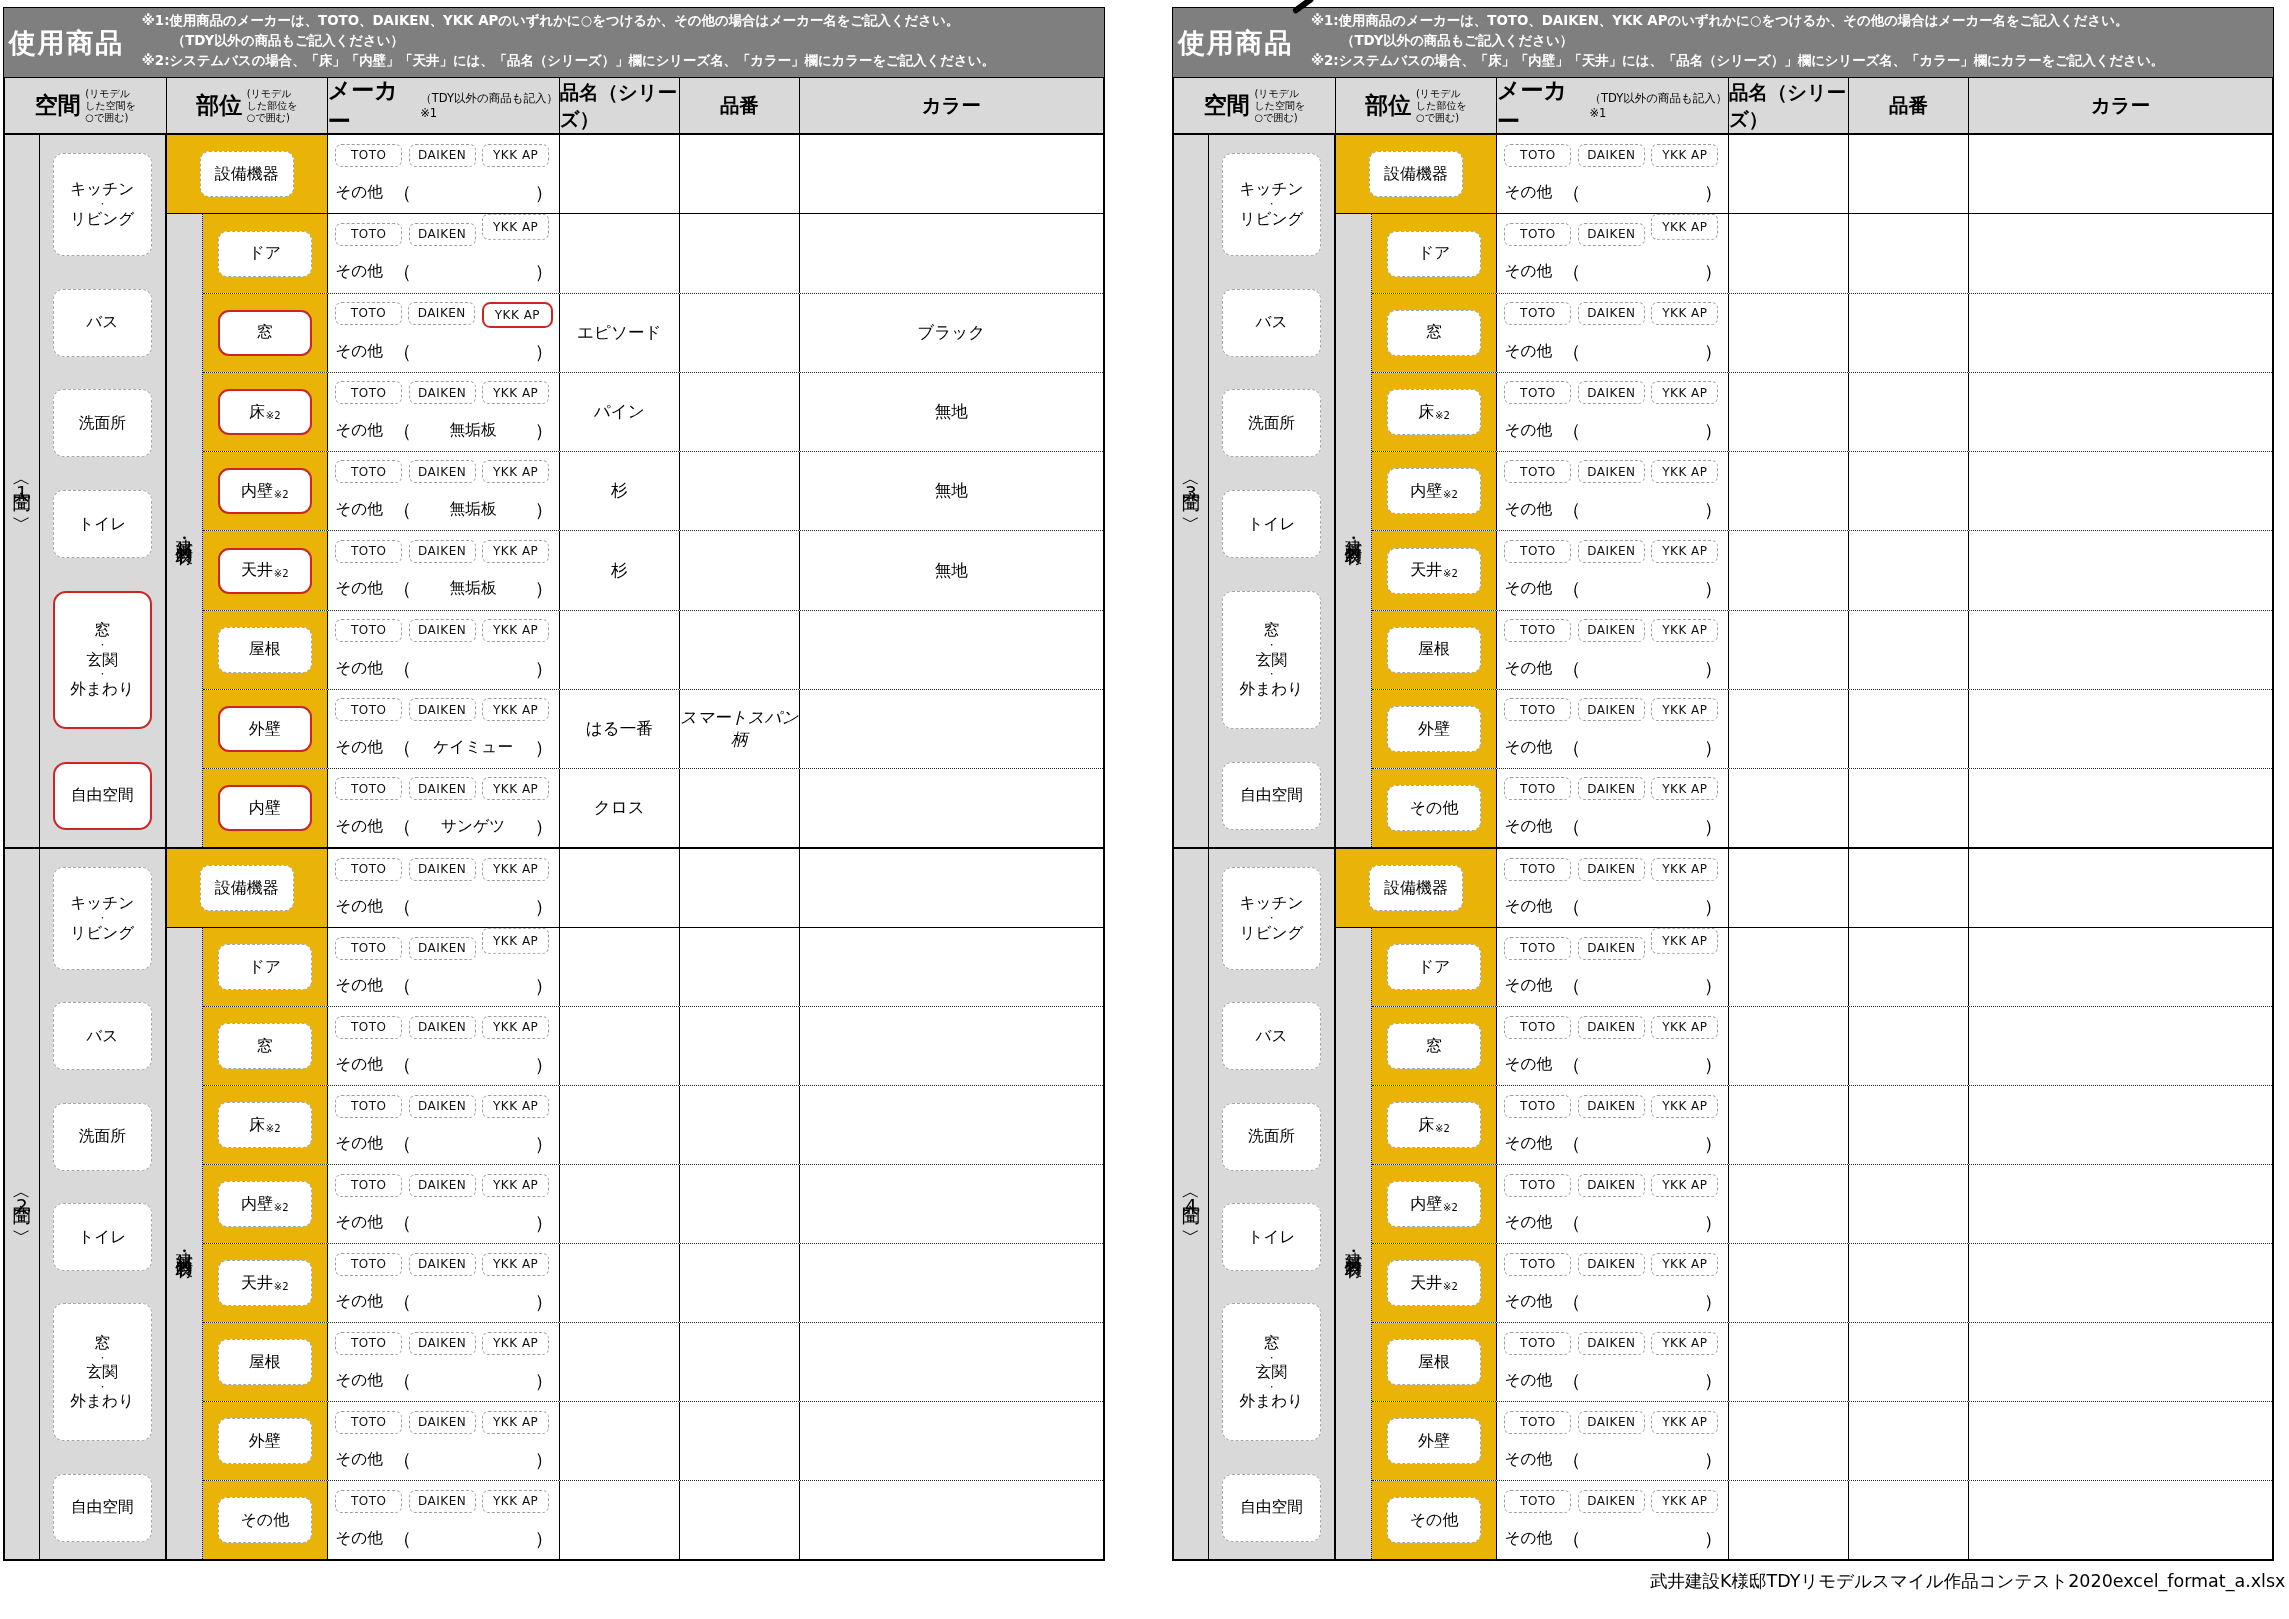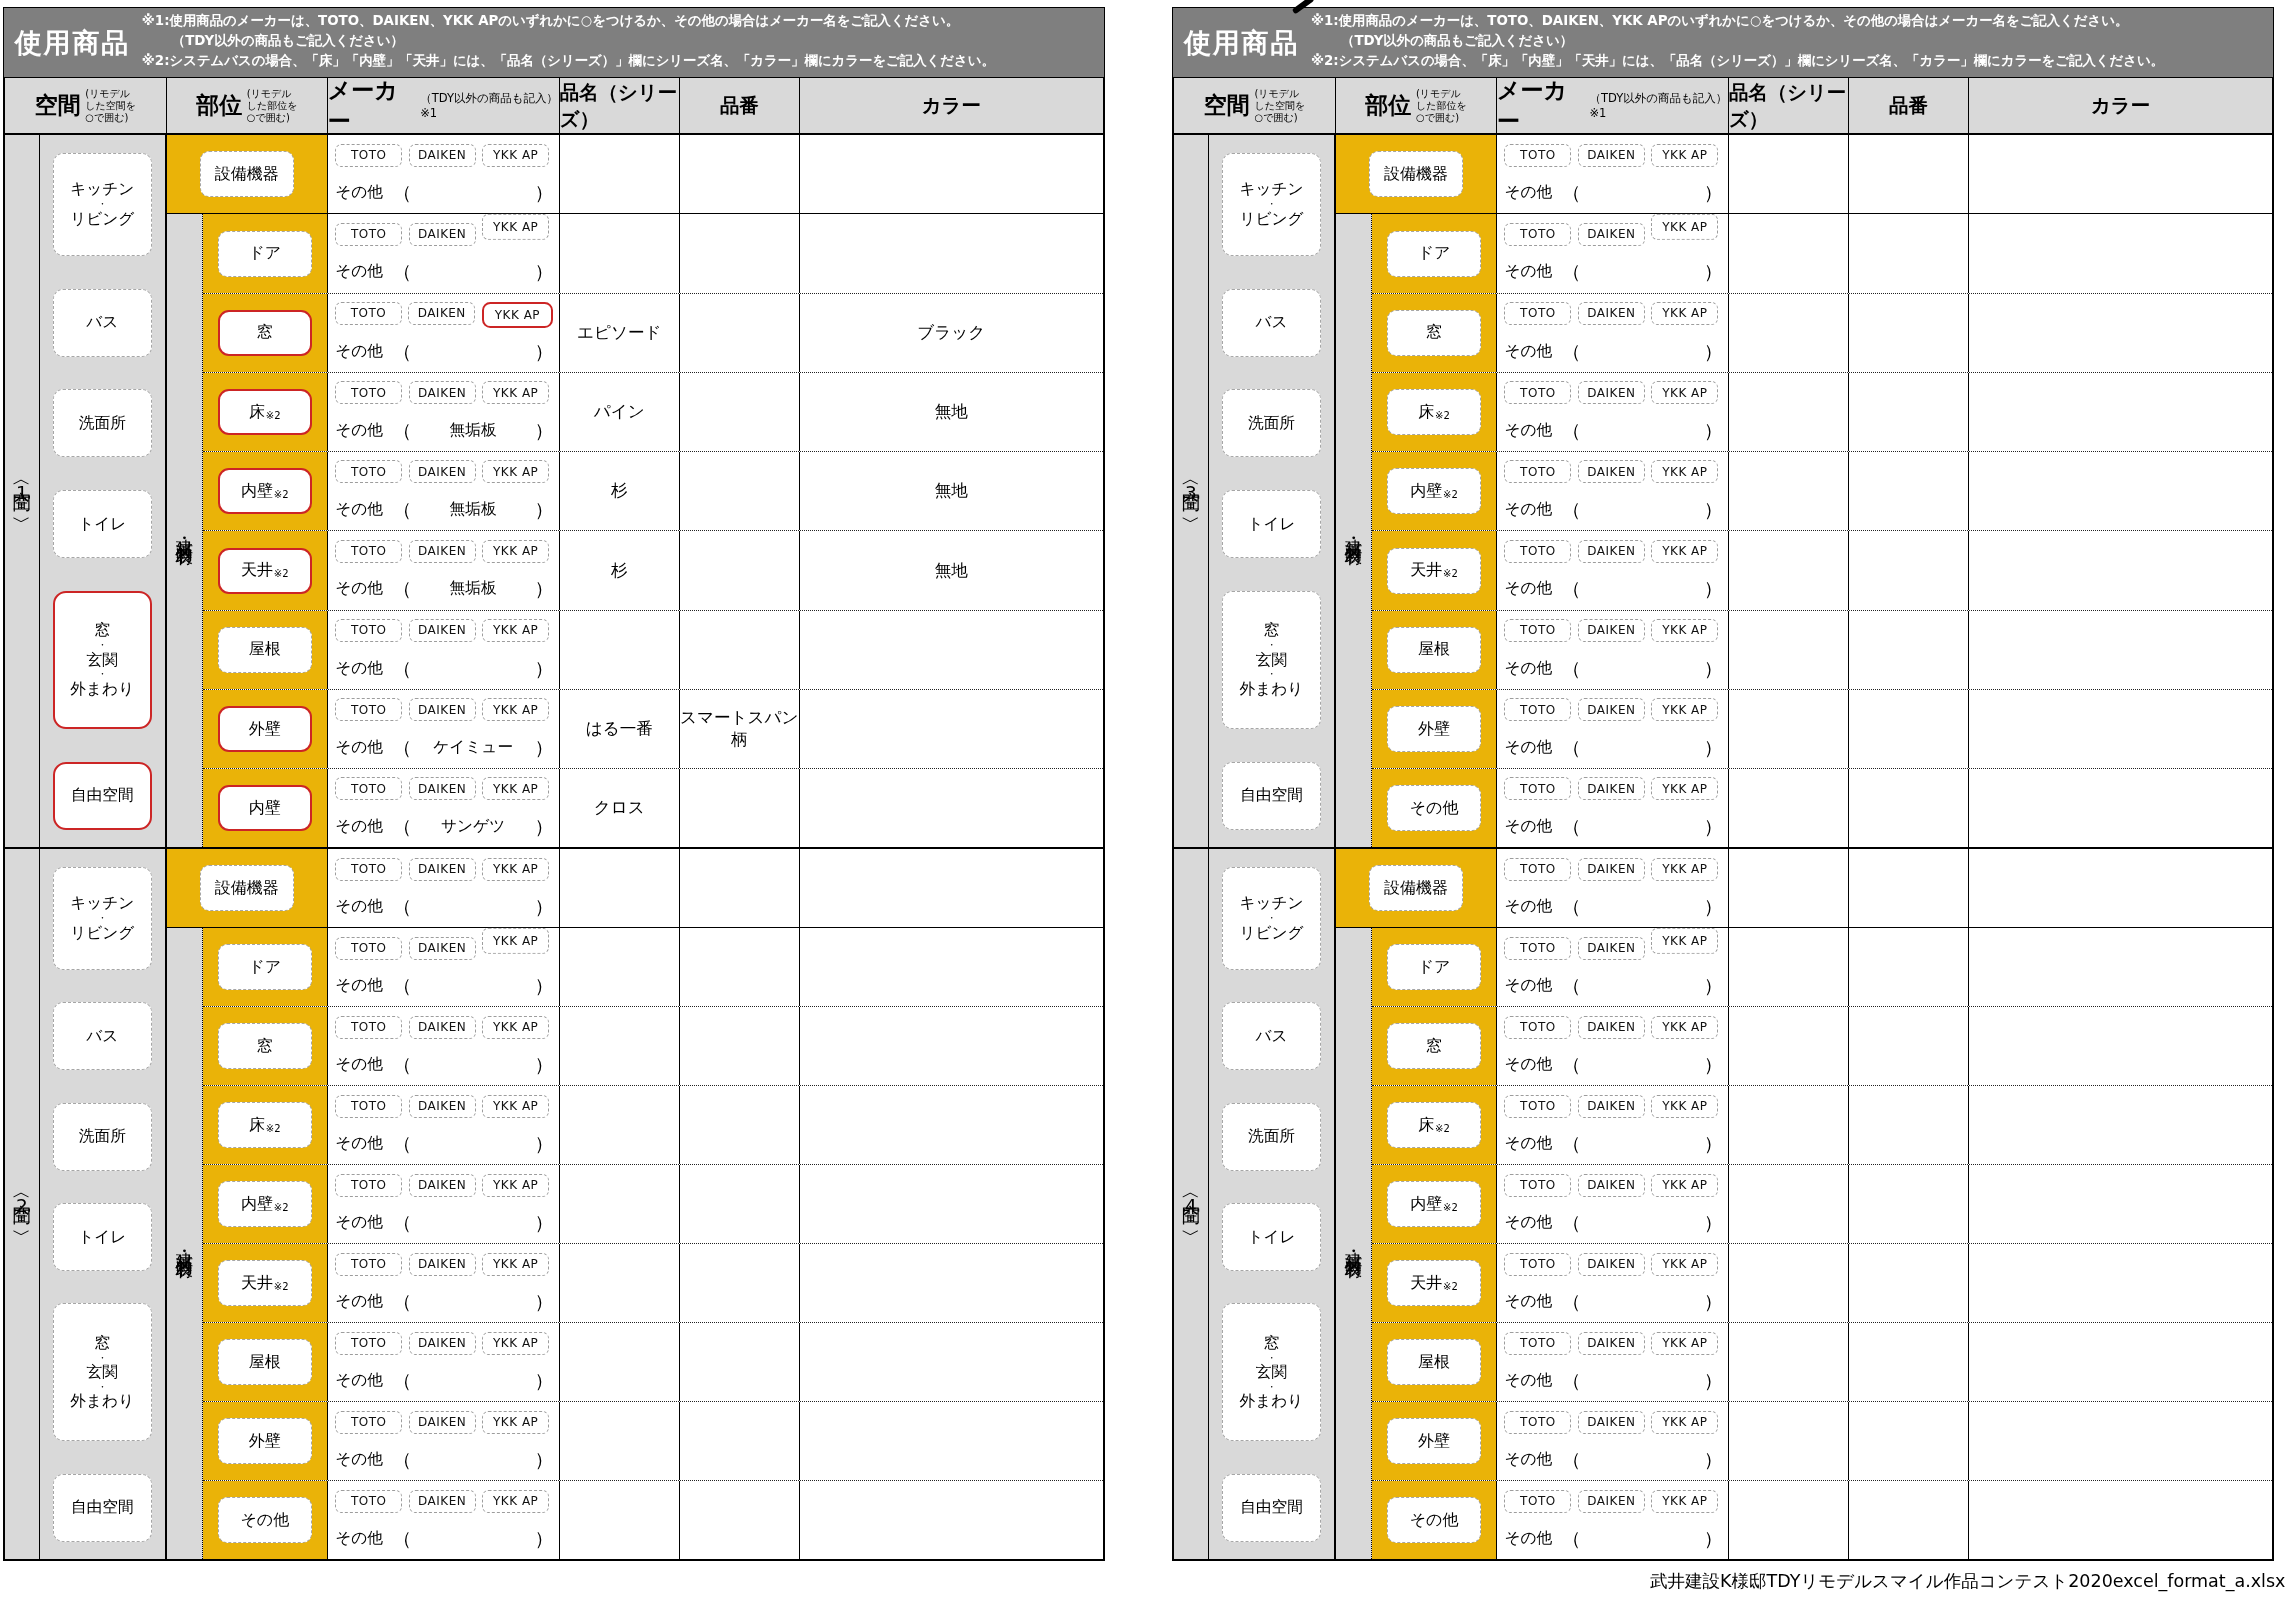--- a/index.html
+++ b/index.html
@@ -5,21 +5,21 @@
   html,body{margin:0;padding:0;}
   body{
     width:2290px;height:1620px;position:relative;background:#fff;color:#000;
     font-family:"DejaVu Sans","Liberation Sans",sans-serif;
     -webkit-font-smoothing:antialiased;
   }
   .panel{position:absolute;top:7.4px;width:1102px;}
   
   .band{height:71px;background:#7f7f7f;border:1.8px solid #000;box-sizing:border-box;
         display:flex;color:#fff;align-items:stretch;}
-  .band-title{width:138px;display:flex;align-items:center;padding-left:11px;
+  .band-title{width:138px;display:flex;align-items:center;padding-left:5px;
         font-size:27px;font-weight:bold;letter-spacing:1.8px;box-sizing:border-box;}
   .band-notes{flex:1;font-size:13.4px;font-weight:bold;line-height:1.5;padding-top:2.8px;}
   .band-notes .indent{padding-left:30px;}
   
   .colhead{display:flex;height:57px;background:#d9d9d9;box-sizing:border-box;
         border-left:2.8px solid #000;border-right:2.8px solid #000;border-bottom:2.8px solid #000;}
   .ch{border-right:1.8px solid #000;display:flex;align-items:center;justify-content:center;
         box-sizing:border-box;}
   .ch:last-child{border-right:none;}
   .ch-big{font-size:23px;font-weight:bold;}
@@ -72,21 +72,21 @@
         letter-spacing:0.5px;box-sizing:border-box;color:#111;}
   .mbox.circled{border:2.8px solid #cc2525;border-radius:8.3px;height:26px;width:72px;}
   .mbox.raised{transform:translateY(-9.2px);height:26px;}
   .sonota-row{display:flex;align-items:center;font-size:15.7px;}
   .sonota-row .paren{font-size:18.5px;font-weight:normal;}
   .sonota-val{flex:1;text-align:center;font-size:15.7px;}
   
   .val-cell{border-right:1.8px solid #000;display:flex;align-items:center;justify-content:center;
         font-size:16.6px;box-sizing:border-box;background:#fff;text-align:center;}
   .val-series{width:120px;}
-  .val-number{width:120px;}
+  .val-number{width:120px;font-style:italic;}
   .val-color{flex:1;border-right:none;}
   
   .file-footer{position:absolute;top:1569px;right:4.6px;font-size:17.5px;}
   .corner-mark{position:absolute;left:1291px;top:1.8px;width:24px;height:5.5px;background:#000;
         border-radius:2.8px;transform:rotate(-36deg);}
 </style>
 </head>
 <body>
 
 <div id="panels-root">

